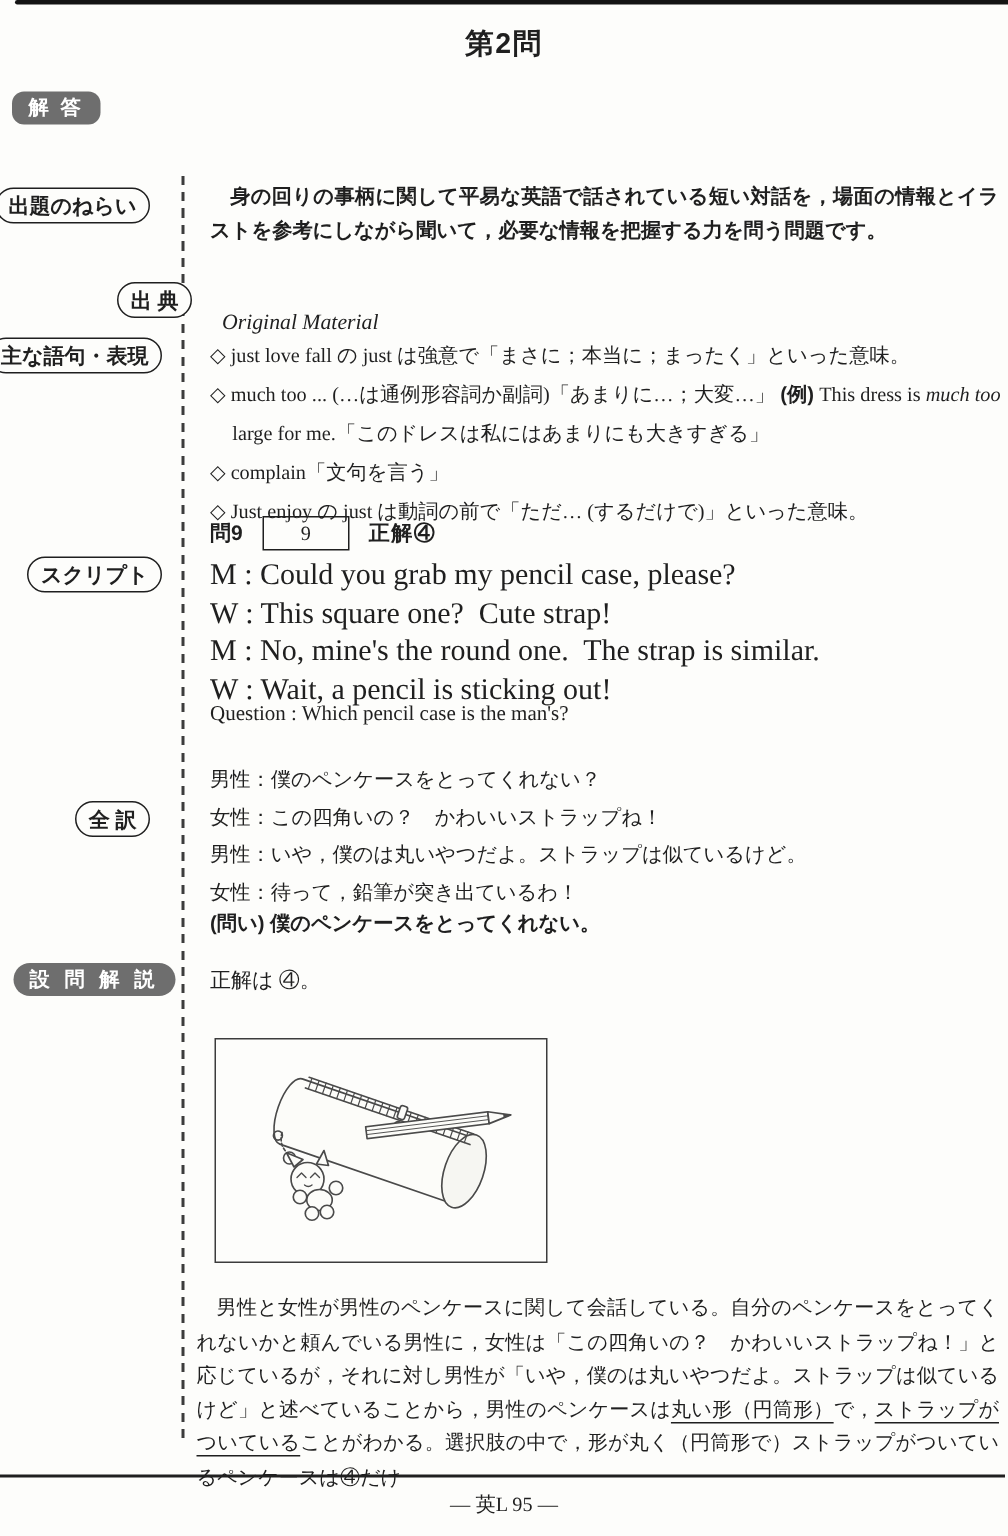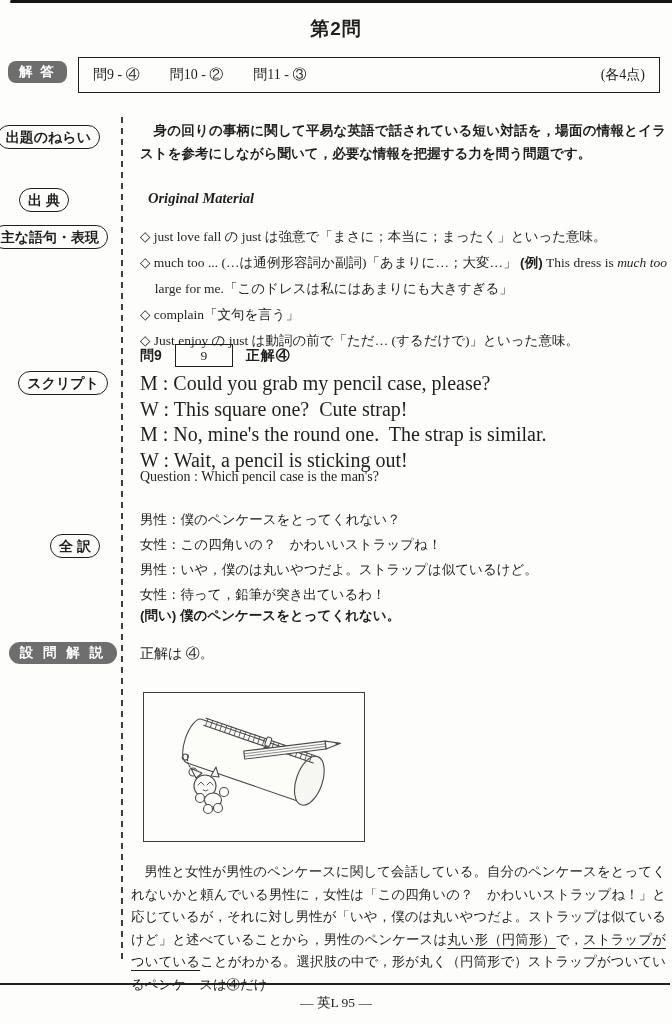--- a/index.html
+++ b/index.html
@@ -41,22 +41,22 @@
   .dashed-divider{
     position:absolute;left:121px;top:117px;width:2px;height:845px;
     background:repeating-linear-gradient(to bottom,#3c3c3c 0 6px,transparent 6px 11px);
   }
 
   .aim-text{
     position:absolute;left:140px;top:119px;width:526px;margin:0;
     font-size:13.5px;line-height:23px;font-weight:600;text-indent:1em;text-align:justify;
   }
   .source-text{
-    position:absolute;left:148px;top:190px;margin:0;
-    font-size:14.5px;font-style:italic;font-weight:bold;
+    position:absolute;left:148px;top:207px;margin:0;
+    font-size:14.5px;font-style:italic;font-weight:normal;
   }
 
   .vocab-list{
     position:absolute;left:140px;top:224px;width:527px;margin:0;padding:0;list-style:none;
     font-size:13.5px;line-height:26px;
   }
   .vocab-list li{padding-left:1.1em;text-indent:-1.1em;text-align:justify;}
   .rei{font-family:"Liberation Sans",sans-serif;font-weight:bold;}
 
   .q9-heading{
@@ -97,31 +97,25 @@
 <body>
 
 <div class="page">
 
   <div class="top-rule"></div>
 
   <h1 class="title gothic">第2問</h1>
 
   <div class="badge-dark gothic" style="left:8px;top:61px;">解 答</div>
 
-  <div class="answer-box mincho">
-    <span>問9 - ④</span>
-    <span>問10 - ②</span>
-    <span>問11 - ③</span>
-    <span class="pts">(各4点)</span>
-  </div>
 
   <div class="dashed-divider"></div>
 
   <div class="badge-outline gothic" style="right:572px;top:125px;">出題のねらい</div>
-  <div class="badge-outline gothic" style="right:603px;top:188px;">出 典</div>
+  <div class="badge-outline gothic" style="right:544px;top:188px;">出 典</div>
   <div class="badge-outline gothic" style="right:564px;top:225px;">主な語句・表現</div>
   <div class="badge-outline gothic" style="right:564px;top:371px;">スクリプト</div>
   <div class="badge-outline gothic" style="right:572px;top:508px;margin-top:26px;">全 訳</div>
   <div class="badge-dark gothic" style="right:555px;top:642px;border-radius:14px;letter-spacing:3px;">設 問 解 説</div>
 
   <p class="aim-text gothic">身の回りの事柄に関して平易な英語で話されている短い対話を，場面の情報とイラストを参考にしながら聞いて，必要な情報を把握する力を問う問題です。</p>
 
   <p class="source-text mincho">Original Material</p>
 
   <ul class="vocab-list mincho">

